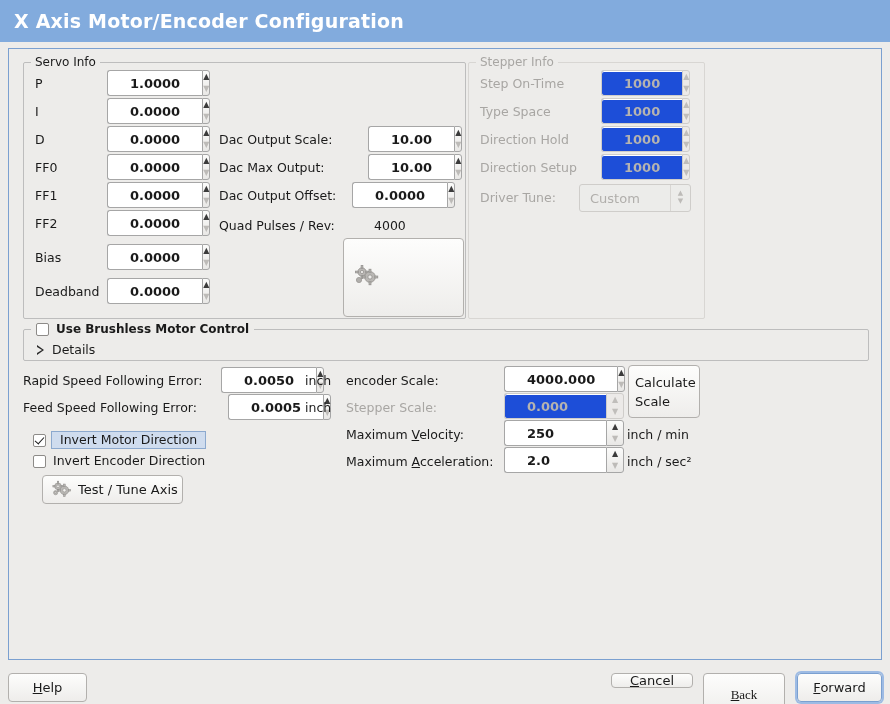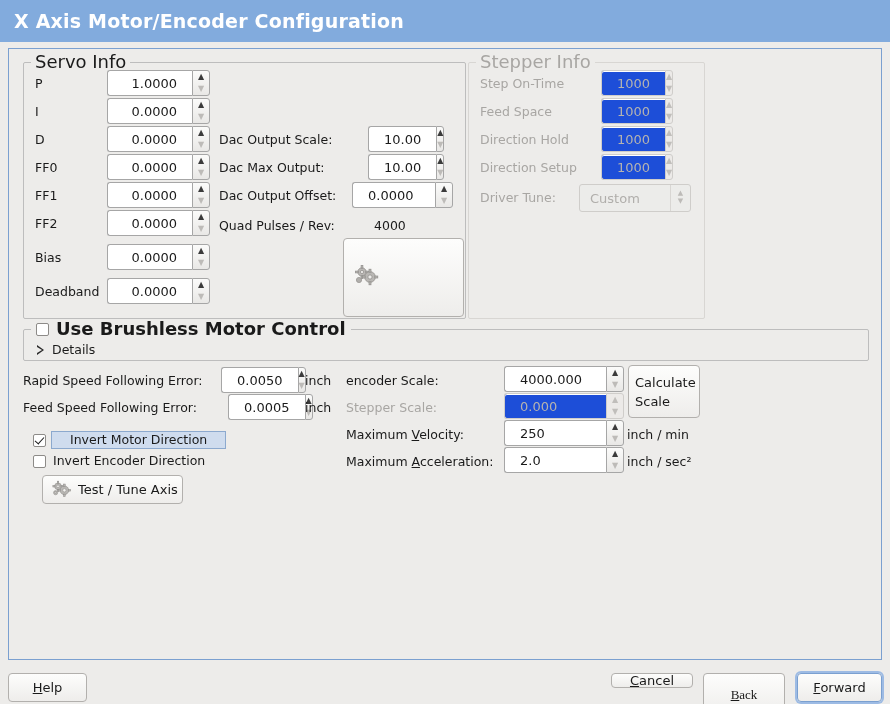--- a/index.html
+++ b/index.html
@@ -38,42 +38,43 @@
   .groupbox { position: absolute; }
   .gb-frame {
     position: absolute; left:0; right:0; top:8px; bottom:0;
     border: 1px solid #bdbdbd;
     border-radius: 2px;
   }
   .gb-legend {
     position: absolute; left: 8px; top: 0px;
     background: #edecea;
     padding: 0 4px;
-    font-size: 18px;
+    font-size: 12px;
     line-height: 16px;
   }
   .gb-legend.disabled { color: #a8a6a3; }
   .gb-inner { position: absolute; left:0; top:0; right:0; bottom:0; }
   
   .lbl { position:absolute; white-space:nowrap; line-height:16px; }
   .lbl.disabled { color:#a8a6a3; }
   .bold { font-weight: bold; }
   u { text-decoration: underline; }
   
   .spin { position:absolute; display:flex; height:26px; }
   .spin .entry {
     flex: 1 1 auto;
     background:#ffffff;
     border:1px solid #a6a6a6;
     border-right:none;
     border-radius: 3px 0 0 3px;
     display:flex; align-items:center;
-    padding: 0 15px;
+    padding: 0 22px;
     font-size: 13px;
     box-shadow: inset 0 1px 0 #ffffff;
+    font-weight: bold;
   }
   .spin .entry.right { justify-content:flex-end; }
   .spin .btns {
     width:18px;
     border:1px solid #a6a6a6;
     border-radius: 0 3px 3px 0;
     background: linear-gradient(#fbfbfa,#e9e8e6);
     display:flex; flex-direction:column;
   }
   .spin .btns span {
@@ -125,21 +126,21 @@
     content:"";
     position:absolute; left:3px; top:0px;
     width:4px; height:8px;
     border:solid #1a1a1a; border-width:0 1.6px 1.6px 0;
     transform: rotate(42deg);
   }
   .chk .txt { margin-left:7px; white-space:nowrap; line-height:16px; }
   .chk .txt.focus {
     background:#cfdcee;
     border:1px solid #8ca9ce;
-    padding:0 18px;
+    padding:0 8px;
     margin-left:5px;
   }
   
   .expander { position:absolute; display:flex; align-items:center; }
   .tri {
     width:0;height:0;
     border-left:7px solid #2a2a2a;
     border-top:5px solid transparent;
     border-bottom:5px solid transparent;
     position:relative;
@@ -306,21 +307,21 @@
 
       <div class="lbl disabled" style="left:12px; top:22px;">Step On-Time</div>
       <div class="spin disabled" style="left:133px; top:16px; width:70px;">
         <div class="entry">1000</div>
         <div class="btns">
             <span class="up">▲</span>
             <span class="dn">▼</span>
           </div>
       </div>
 
-      <div class="lbl disabled" style="left:12px; top:50px;">Feed Space</div>
+      <div class="lbl disabled" style="left:12px; top:50px;">Type Space</div>
       <div class="spin disabled" style="left:133px; top:44px; width:70px;">
         <div class="entry">1000</div>
         <div class="btns">
             <span class="up">▲</span>
             <span class="dn">▼</span>
           </div>
       </div>
 
       <div class="lbl disabled" style="left:12px; top:78px;">Direction Hold</div>
       <div class="spin disabled" style="left:133px; top:72px; width:70px;">

